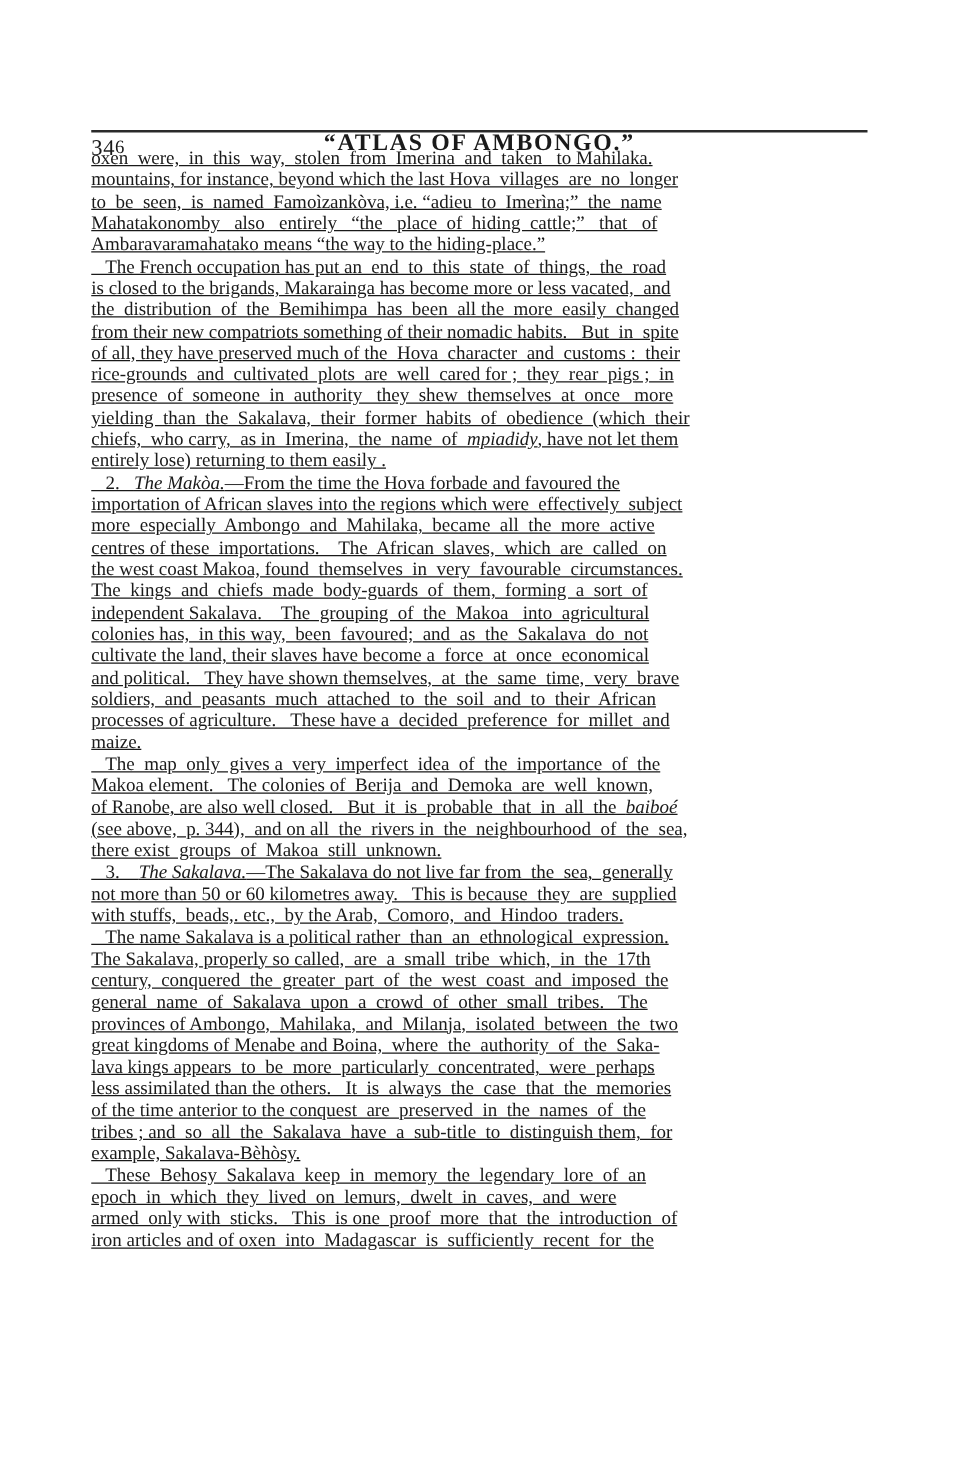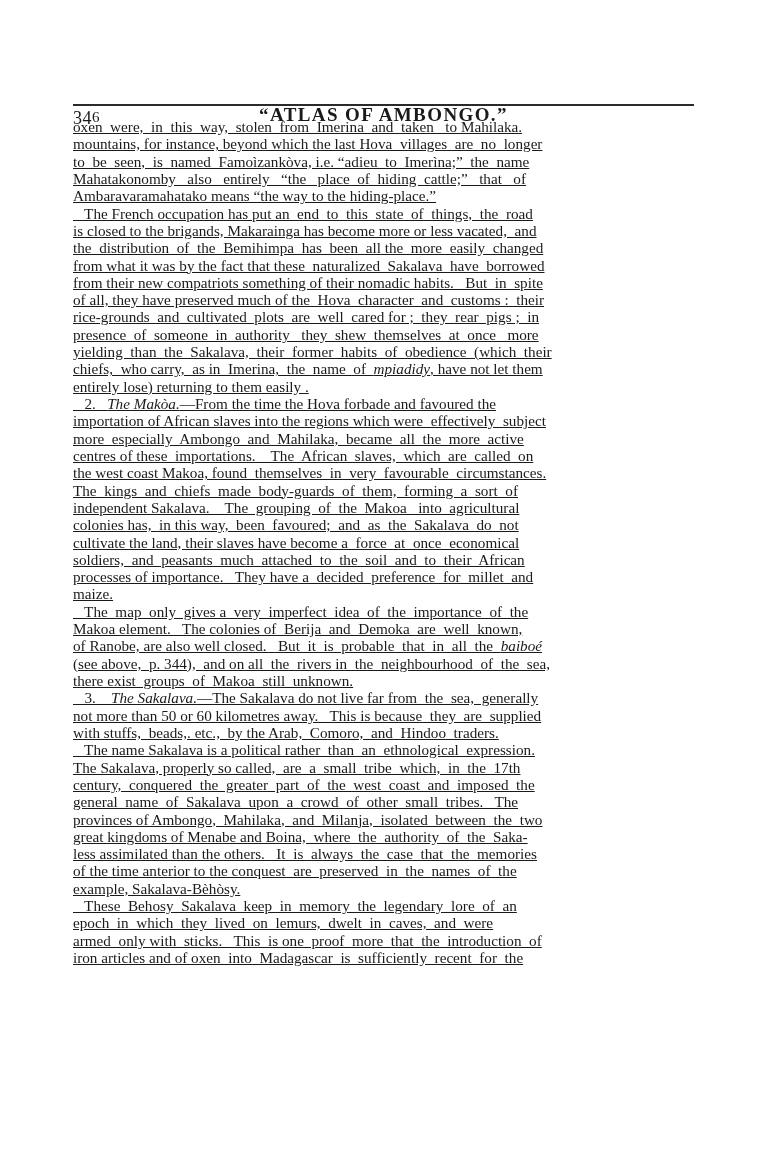--- a/index.html
+++ b/index.html
@@ -98,64 +98,66 @@
   <div class="body-block">
 
     <span class="ln">oxen  were,  in  this  way,  stolen  from  Imerina  and  taken   to Mahilaka.</span>
     <span class="ln">mountains, for instance, beyond which the last Hova  villages  are  no  longer</span>
     <span class="ln">to  be  seen,  is  named  Famoìzankòva, i.e. “adieu  to  Imerìna;”  the  name</span>
     <span class="ln">Mahatakonomby   also   entirely   “the   place  of  hiding  cattle;”   that   of</span>
     <span class="ln">Ambaravaramahatako means “the way to the hiding-place.”</span>
     <span class="ln">   The French occupation has put an  end  to  this  state  of  things,  the  road</span>
     <span class="ln">is closed to the brigands, Makarainga has become more or less vacated,  and</span>
     <span class="ln">the  distribution  of  the  Bemihimpa  has  been  all the  more  easily  changed</span>
-    <span class="ln">from what it was by the fact that these  naturalized  Sakalava  have  borrowed</span>
     <span class="ln">from their new compatriots something of their nomadic habits.   But  in  spite</span>
     <span class="ln">of all, they have preserved much of the  Hova  character  and  customs :  their</span>
     <span class="ln">rice-grounds  and  cultivated  plots  are  well  cared for ;  they  rear  pigs ;  in</span>
     <span class="ln">presence  of  someone  in  authority   they  shew  themselves  at  once   more</span>
     <span class="ln">yielding  than  the  Sakalava,  their  former  habits  of  obedience  (which  their</span>
 
     <span class="ln"><span>chiefs,  who carry,  as in  Imerina,  the  name  of  </span><span class="ital">mpiadidy</span><span>, have not let them</span></span>
 
     <span class="ln">entirely lose) returning to them easily .</span>
 
     <span class="ln"><span>   2.   </span><span class="ital">The Makòa.</span><span>—From the time the Hova forbade and favoured the</span></span>
 
     <span class="ln">importation of African slaves into the regions which were  effectively  subject</span>
     <span class="ln">more  especially  Ambongo  and  Mahilaka,  became  all  the  more  active</span>
     <span class="ln">centres of these  importations.    The  African  slaves,  which  are  called  on</span>
     <span class="ln">the west coast Makoa, found  themselves  in  very  favourable  circumstances.</span>
     <span class="ln">The  kings  and  chiefs  made  body-guards  of  them,  forming  a  sort  of</span>
     <span class="ln">independent Sakalava.    The  grouping  of  the  Makoa   into  agricultural</span>
     <span class="ln">colonies has,  in this way,  been  favoured;  and  as  the  Sakalava  do  not</span>
     <span class="ln">cultivate the land, their slaves have become a  force  at  once  economical</span>
+    <span class="ln">and political.   They have shown themselves,  at  the  same  time,  very  brave</span>
     <span class="ln">soldiers,  and  peasants  much  attached  to  the  soil  and  to  their  African</span>
-    <span class="ln">processes of importance.   They have a  decided  preference  for  millet  and</span>
+    <span class="ln">processes of agriculture.   These have a  decided  preference  for  millet  and</span>
     <span class="ln">maize.</span>
     <span class="ln">   The  map  only  gives a  very  imperfect  idea  of  the  importance  of  the</span>
     <span class="ln">Makoa element.   The colonies of  Berija  and  Demoka  are  well  known,</span>
 
     <span class="ln"><span>of Ranobe, are also well closed.   But  it  is  probable  that  in  all  the  </span><span class="ital">baiboé</span></span>
 
     <span class="ln">(see above,  p. 344),  and on all  the  rivers in  the  neighbourhood  of  the  sea,</span>
     <span class="ln">there exist  groups  of  Makoa  still  unknown.</span>
 
     <span class="ln"><span>   3.    </span><span class="ital">The Sakalava.</span><span>—The Sakalava do not live far from  the  sea,  generally</span></span>
 
     <span class="ln">not more than 50 or 60 kilometres away.   This is because  they  are  supplied</span>
     <span class="ln">with stuffs,  beads,. etc.,  by the Arab,  Comoro,  and  Hindoo  traders.</span>
     <span class="ln">   The name Sakalava is a political rather  than  an  ethnological  expression.</span>
     <span class="ln">The Sakalava, properly so called,  are  a  small  tribe  which,  in  the  17th</span>
     <span class="ln">century,  conquered  the  greater  part  of  the  west  coast  and  imposed  the</span>
     <span class="ln">general  name  of  Sakalava  upon  a  crowd  of  other  small  tribes.   The</span>
     <span class="ln">provinces of Ambongo,  Mahilaka,  and  Milanja,  isolated  between  the  two</span>
     <span class="ln">great kingdoms of Menabe and Boina,  where  the  authority  of  the  Saka-</span>
+    <span class="ln">lava kings appears  to  be  more  particularly  concentrated,  were  perhaps</span>
     <span class="ln">less assimilated than the others.   It  is  always  the  case  that  the  memories</span>
     <span class="ln">of the time anterior to the conquest  are  preserved  in  the  names  of  the</span>
+    <span class="ln">tribes ; and  so  all  the  Sakalava  have  a  sub-title  to  distinguish them,  for</span>
     <span class="ln">example, Sakalava-Bèhòsy.</span>
     <span class="ln">   These  Behosy  Sakalava  keep  in  memory  the  legendary  lore  of  an</span>
     <span class="ln">epoch  in  which  they  lived  on  lemurs,  dwelt  in  caves,  and  were</span>
     <span class="ln">armed  only with  sticks.   This  is one  proof  more  that  the  introduction  of</span>
     <span class="ln">iron articles and of oxen  into  Madagascar  is  sufficiently  recent  for  the</span>
 
   </div>
 </div>
 
 </body></html>

